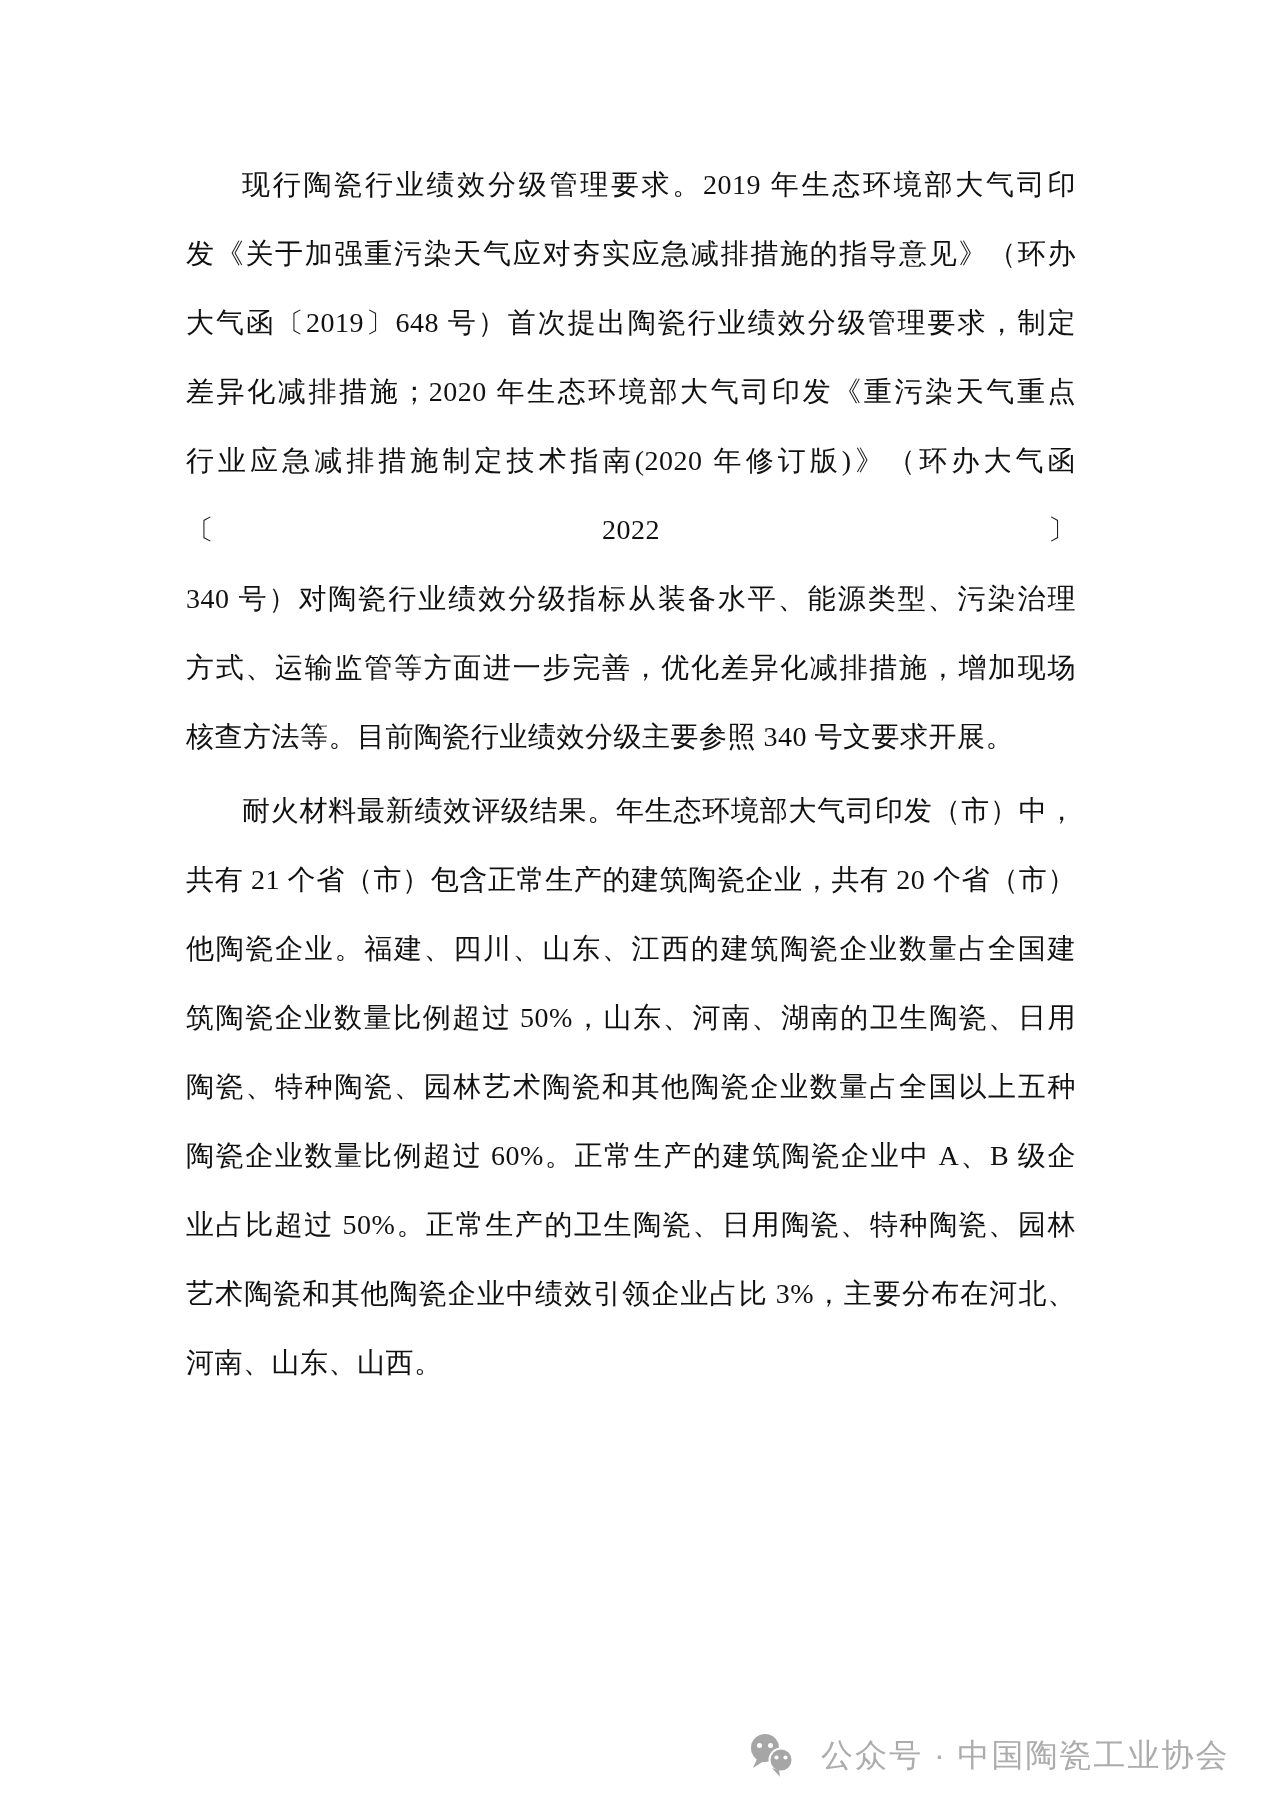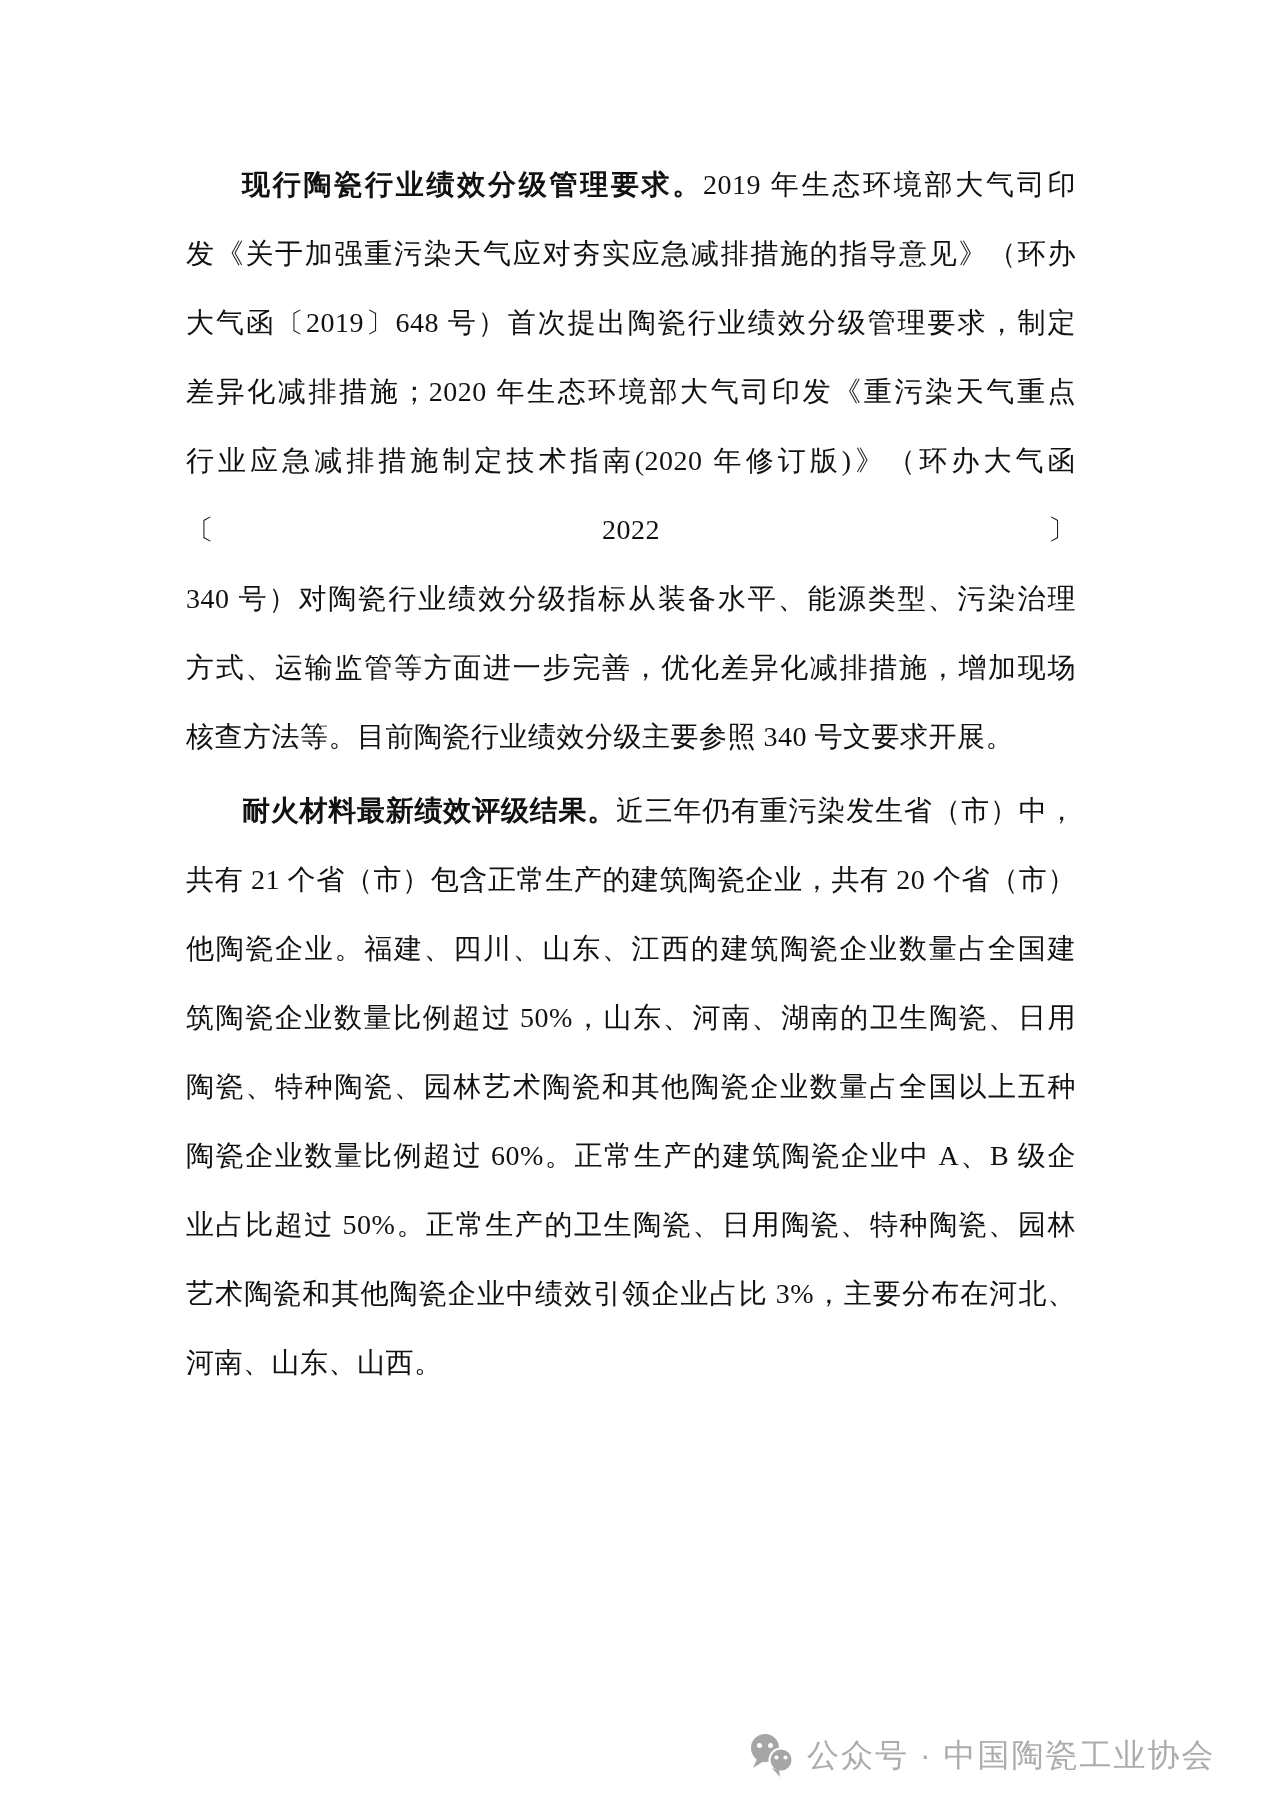--- a/index.html
+++ b/index.html
@@ -26,28 +26,28 @@
   .paragraph + .paragraph { margin-top: 5px; }
   .line {
     line-height: 69px;
     text-align: justify;
     text-align-last: justify;
     white-space: normal;
     letter-spacing: 0.5px;
   }
   .line.indent { text-indent: 56px; }
   .line.last { text-align-last: left; }
-  .lead { font-weight: bold; }
+  .lead { font-weight: normal; }
   .footer {
     position: absolute;
     top: 1733px;
     left: 748px;
     display: flex;
     align-items: center;
-    gap: 11px;
+    gap: 25px;
     font-family: "Liberation Sans", sans-serif;
     font-size: 32px;
     letter-spacing: 2px;
     white-space: nowrap;
   }
   .wechat-icon { display: inline-block; width: 48px; height: 46px; }
 </style>
 </head>
 <body>
 
@@ -56,21 +56,21 @@
       <div class="line indent"><b class="lead">现行陶瓷行业绩效分级管理要求。</b><span>2019 年生态环境部大气司印</span></div>
       <div class="line"><span>发《关于加强重污染天气应对夯实应急减排措施的指导意见》（环办</span></div>
       <div class="line"><span>大气函〔2019〕648 号）首次提出陶瓷行业绩效分级管理要求，制定</span></div>
       <div class="line"><span>差异化减排措施；2020 年生态环境部大气司印发《重污染天气重点</span></div>
       <div class="line"><span>行业应急减排措施制定技术指南(2020 年修订版)》（环办大气函〔2022〕</span></div>
       <div class="line"><span>340 号）对陶瓷行业绩效分级指标从装备水平、能源类型、污染治理</span></div>
       <div class="line"><span>方式、运输监管等方面进一步完善，优化差异化减排措施，增加现场</span></div>
       <div class="line last"><span>核查方法等。目前陶瓷行业绩效分级主要参照 340 号文要求开展。</span></div>
     </div>
     <div class="paragraph">
-      <div class="line indent"><b class="lead">耐火材料最新绩效评级结果。</b><span>近三年仍有重污染发生省（市）中，</span></div>
+      <div class="line indent"><b class="lead">耐火材料最新绩效评级结果。</b><span>年生态环境部大气司印发（市）中，</span></div>
       <div class="line"><span>共有 21 个省（市）包含正常生产的建筑陶瓷企业，共有 20 个省（市）</span></div>
       <div class="line"><span>他陶瓷企业。福建、四川、山东、江西的建筑陶瓷企业数量占全国建</span></div>
       <div class="line"><span>筑陶瓷企业数量比例超过 50%，山东、河南、湖南的卫生陶瓷、日用</span></div>
       <div class="line"><span>陶瓷、特种陶瓷、园林艺术陶瓷和其他陶瓷企业数量占全国以上五种</span></div>
       <div class="line"><span>陶瓷企业数量比例超过 60%。正常生产的建筑陶瓷企业中 A、B 级企</span></div>
       <div class="line"><span>业占比超过 50%。正常生产的卫生陶瓷、日用陶瓷、特种陶瓷、园林</span></div>
       <div class="line"><span>艺术陶瓷和其他陶瓷企业中绩效引领企业占比 3%，主要分布在河北、</span></div>
       <div class="line last"><span>河南、山东、山西。</span></div>
     </div>
   </div>

